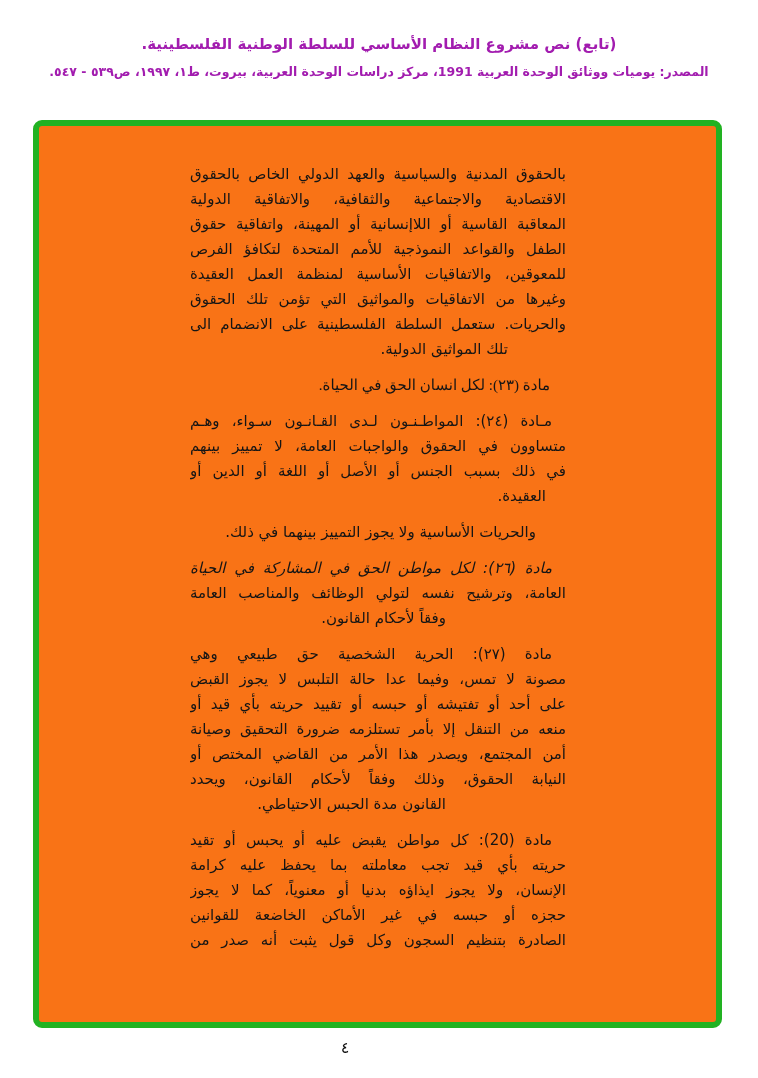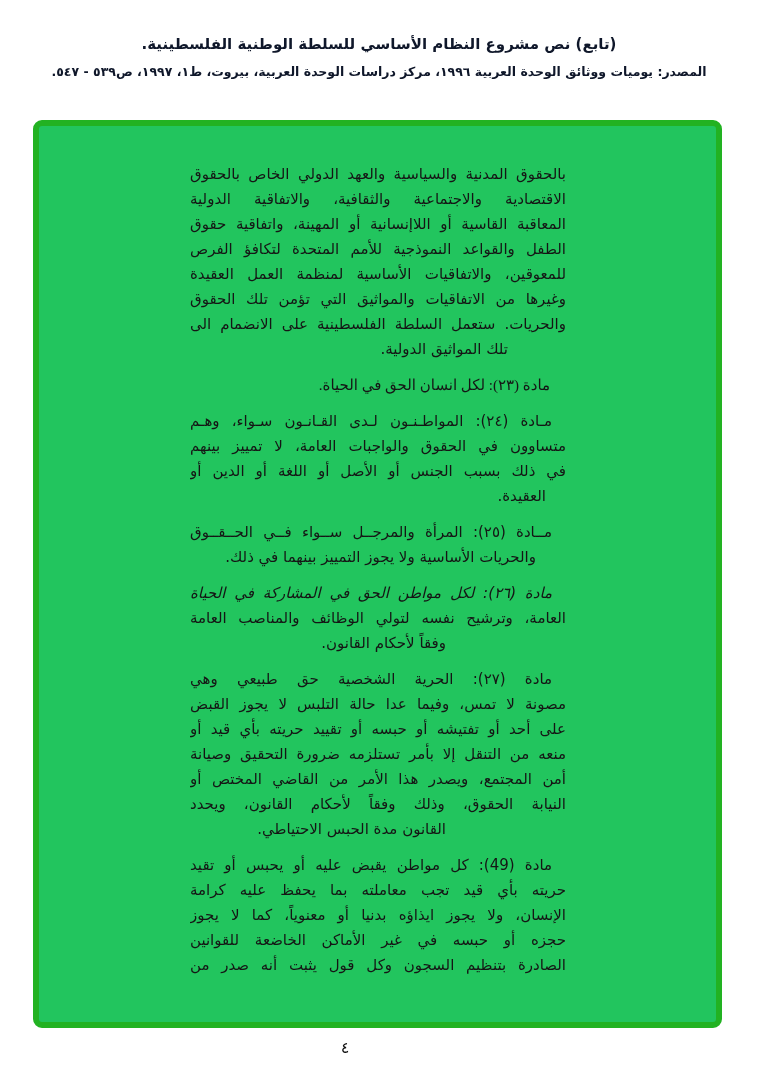--- a/index.html
+++ b/index.html
@@ -5,31 +5,31 @@
   html, body { margin: 0; padding: 0; }
   body {
     width: 758px; height: 1078px;
     background: #ffffff;
     font-family: "DejaVu Sans", sans-serif;
     position: relative;
     color: #1a1a1a;
   }
   .page-header {
     position: absolute; top: 34px; left: 0; width: 758px;
-    direction: rtl; text-align: center; color: #0f172a;
+    direction: rtl; text-align: center; color: #a21caf;
   }
   .doc-title { font-size: 15px; font-weight: bold; line-height: 20px; }
   .doc-source { font-size: 12.5px; font-weight: bold; line-height: 18px; margin-top: 9px; }
   .green-frame {
     position: absolute; left: 33px; top: 120px;
     width: 689px; height: 908px;
     box-sizing: border-box;
     border: 6px solid #22b222;
     border-radius: 9px;
-    background: #22c55e;
+    background: #f97316;
   }
   .text-column {
     direction: rtl;
     padding: 36px 150px 0 151px;
     color: #151515;
   }
   .para { margin: 0; }
   .para + .para { margin-top: 11px; }
   .line {
     font-size: 15px;
@@ -44,21 +44,21 @@
     text-align: center;
     font-size: 16px; color: #111;
     direction: rtl;
   }
 </style>
 </head>
 <body>
 
 <div class="page-header">
   <div class="doc-title">(تابع) نص مشروع النظام الأساسي للسلطة الوطنية الفلسطينية.</div>
-  <div class="doc-source">المصدر: يوميات ووثائق الوحدة العربية ١٩٩٦، مركز دراسات الوحدة العربية، بيروت، ط١، ١٩٩٧، ص٥٣٩ - ٥٤٧.</div>
+  <div class="doc-source">المصدر: يوميات ووثائق الوحدة العربية 1991، مركز دراسات الوحدة العربية، بيروت، ط١، ١٩٩٧، ص٥٣٩ - ٥٤٧.</div>
 </div>
 
 <div class="green-frame">
   <div class="text-column" id="text-column">
       <div class="para">
         <div class="line">بالحقوق المدنية والسياسية والعهد الدولي الخاص بالحقوق</div>
         <div class="line">الاقتصادية والاجتماعية والثقافية، والاتفاقية الدولية</div>
         <div class="line">المعاقبة القاسية أو اللاإنسانية أو المهينة، واتفاقية حقوق</div>
         <div class="line">الطفل والقواعد النموذجية للأمم المتحدة لتكافؤ الفرص</div>
         <div class="line">للمعوقين، والاتفاقيات الأساسية لمنظمة العمل العقيدة</div>
@@ -69,39 +69,38 @@
       <div class="para">
         <div class="line" style="padding-right: 16px; text-align-last: right; font-family: Liberation Serif, serif;">مادة (٢٣): لكل انسان الحق في الحياة.</div>
       </div>
       <div class="para">
         <div class="line" style="padding-right: 14px;">مـادة (٢٤): المواطـنـون لـدى القـانـون سـواء، وهـم</div>
         <div class="line">متساوون في الحقوق والواجبات العامة، لا تمييز بينهم</div>
         <div class="line">في ذلك بسبب الجنس أو الأصل أو اللغة أو الدين أو</div>
         <div class="line" style="text-align-last: right; padding-right: 20px;">العقيدة.</div>
       </div>
       <div class="para">
-        <div class="line" style="padding-right: 14px;">مــادة (٢٥): المرأة والمرجــل ســواء فــي الحــقــوق</div>
         <div class="line" style="text-align-last: right; padding-right: 30px;">والحريات الأساسية ولا يجوز التمييز بينهما في ذلك.</div>
       </div>
       <div class="para">
         <div class="line" style="padding-right: 14px; font-style: italic;">مادة (٢٦): لكل مواطن الحق في المشاركة في الحياة</div>
         <div class="line">العامة، وترشيح نفسه لتولي الوظائف والمناصب العامة</div>
         <div class="line" style="text-align-last: right; padding-right: 120px;">وفقاً لأحكام القانون.</div>
       </div>
       <div class="para">
         <div class="line" style="padding-right: 14px;">مادة (٢٧): الحرية الشخصية حق طبيعي وهي</div>
         <div class="line">مصونة لا تمس، وفيما عدا حالة التلبس لا يجوز القبض</div>
         <div class="line">على أحد أو تفتيشه أو حبسه أو تقييد حريته بأي قيد أو</div>
         <div class="line">منعه من التنقل إلا بأمر تستلزمه ضرورة التحقيق وصيانة</div>
         <div class="line">أمن المجتمع، ويصدر هذا الأمر من القاضي المختص أو</div>
         <div class="line">النيابة الحقوق، وذلك وفقاً لأحكام القانون، ويحدد</div>
         <div class="line" style="text-align-last: right; padding-right: 120px;">القانون مدة الحبس الاحتياطي.</div>
       </div>
       <div class="para">
-        <div class="line" style="padding-right: 14px;">مادة (49): كل مواطن يقبض عليه أو يحبس أو تقيد</div>
+        <div class="line" style="padding-right: 14px;">مادة (20): كل مواطن يقبض عليه أو يحبس أو تقيد</div>
         <div class="line">حريته بأي قيد تجب معاملته بما يحفظ عليه كرامة</div>
         <div class="line">الإنسان، ولا يجوز ايذاؤه بدنيا أو معنوياً، كما لا يجوز</div>
         <div class="line">حجزه أو حبسه في غير الأماكن الخاضعة للقوانين</div>
         <div class="line">الصادرة بتنظيم السجون وكل قول يثبت أنه صدر من</div>
       </div>
     </div>
 </div>
 
 <div class="page-number">٤</div>
 

